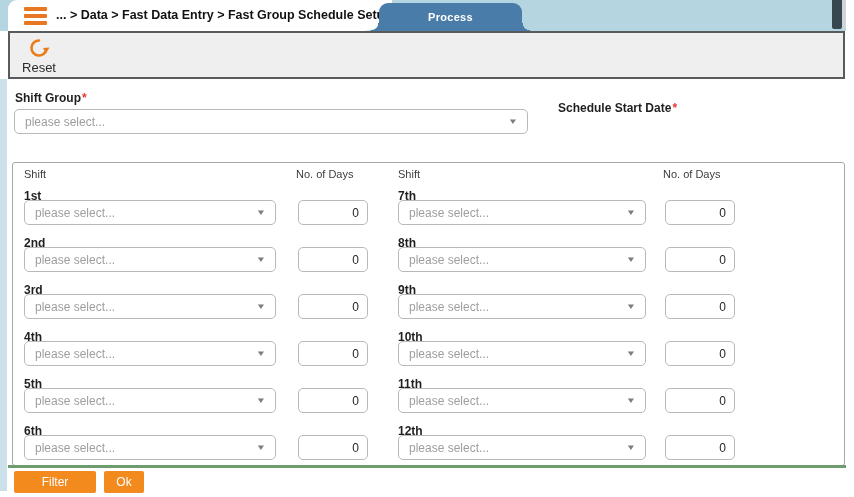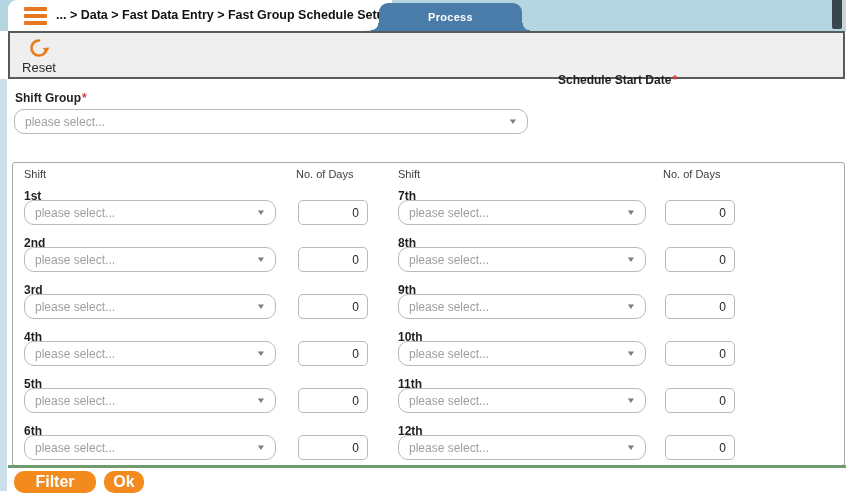--- a/index.html
+++ b/index.html
@@ -43,54 +43,54 @@
     background:#EFEFEF; border:2px solid #595A5C;
   }
   .reset-btn { position:absolute; left:8px; top:4px; width:42px; text-align:center; cursor:pointer; }
   .reset-btn svg { display:block; margin:0 auto; }
   .reset-label { font-size:13px; color:#2b2b2b; margin-top:1px; }
   
   .left-strip { position:absolute; left:0; top:79px; width:7px; height:412px; background:#CBE0E8; }
   .field-label { position:absolute; font-size:12px; font-weight:bold; color:#1f1f1f; white-space:nowrap; }
   .req { color:#E53935; margin-left:1px; font-weight:bold; }
   .select {
-    position:absolute; height:25px; border:1px solid #B9B9B9; border-radius:10px; background:#fff;
+    position:absolute; height:25px; border:1px solid #B9B9B9; border-radius:5px; background:#fff;
     display:flex; align-items:center; justify-content:space-between; padding:0 10px; cursor:pointer;
   }
   .placeholder { color:#9E9E9E; font-size:12px; white-space:nowrap; overflow:hidden; }
   .caret { color:#7d7d7d; font-size:8px; transform:scaleX(1.3); }
   .textfield {
     position:absolute; height:25px; border:1px solid #B9B9B9; border-radius:5px; background:#fff;
     font-size:12px; color:#1f1f1f; padding:0 8px; font-family:"Liberation Sans", sans-serif;
   }
   .numfield {
     position:absolute; height:25px; width:70px; border:1px solid #B9B9B9; border-radius:5px; background:#fff;
     font-size:12px; color:#1f1f1f; text-align:right; padding-right:8px; font-family:"Liberation Sans", sans-serif;
   }
   #shift-group-select { left:14px; top:109px; width:514px; }
   #start-date-input   { left:558px; top:109px; width:250px; }
   .lbl-shift-group { left:15px; top:91px; }
-  .lbl-start-date  { left:558px; top:73px;text-align:center; }
+  .lbl-start-date  { left:558px; top:101px;text-align:center; }
   
   .shift-box { position:absolute; left:12px; top:162px; width:833px; height:304px; border:1px solid #A8A8A8; border-radius:3px; background:#fff; }
   .col-header { position:absolute; top:168px; font-size:11px; color:#3d3d3d; }
   .ch1 { left:24px; } .ch2 { left:296px; } .ch3 { left:398px; } .ch4 { left:663px; }
   .shift-row { position:absolute; left:14px; width:830px; height:47px; }
   .r0 { top:185px; } .r1 { top:232px; } .r2 { top:279px; } .r3 { top:326px; } .r4 { top:373px; } .r5 { top:420px; }
   .ord { position:absolute; top:4px; font-size:12px; font-weight:bold; color:#1f1f1f; }
   .ord-left  { left:10px; }  .ord-right { left:384px; }
   .sel-left  { left:10px;  top:15px; width:252px; }
   .sel-right { left:384px; top:15px; width:248px; }
   .num-left  { left:284px; top:15px; }
   .num-right { left:651px; top:15px; }
   .green-line { position:absolute; left:8px; top:465px; width:838px; height:3px; background:#6F9C6E; }
   
   .btn {
-    position:absolute; top:471px; height:22px; background:#F28A1E; border:none; border-radius:10px;
-    color:#fff; font-weight:bold; font-size:16px; font-family:"Liberation Sans", sans-serif; cursor:pointer;
+    position:absolute; top:471px; height:22px; background:#F28A1E; border:none; border-radius:2px;
+    color:#fff; font-weight:normal; font-size:12px; font-family:"Liberation Sans", sans-serif; cursor:pointer;
   }
   .btn-filter { left:14px; width:82px; }
   .btn-ok { left:104px; width:40px; }
 </style>
 </head>
 <body>
 
 <div class="screen">
 
   <div class="topbar">

